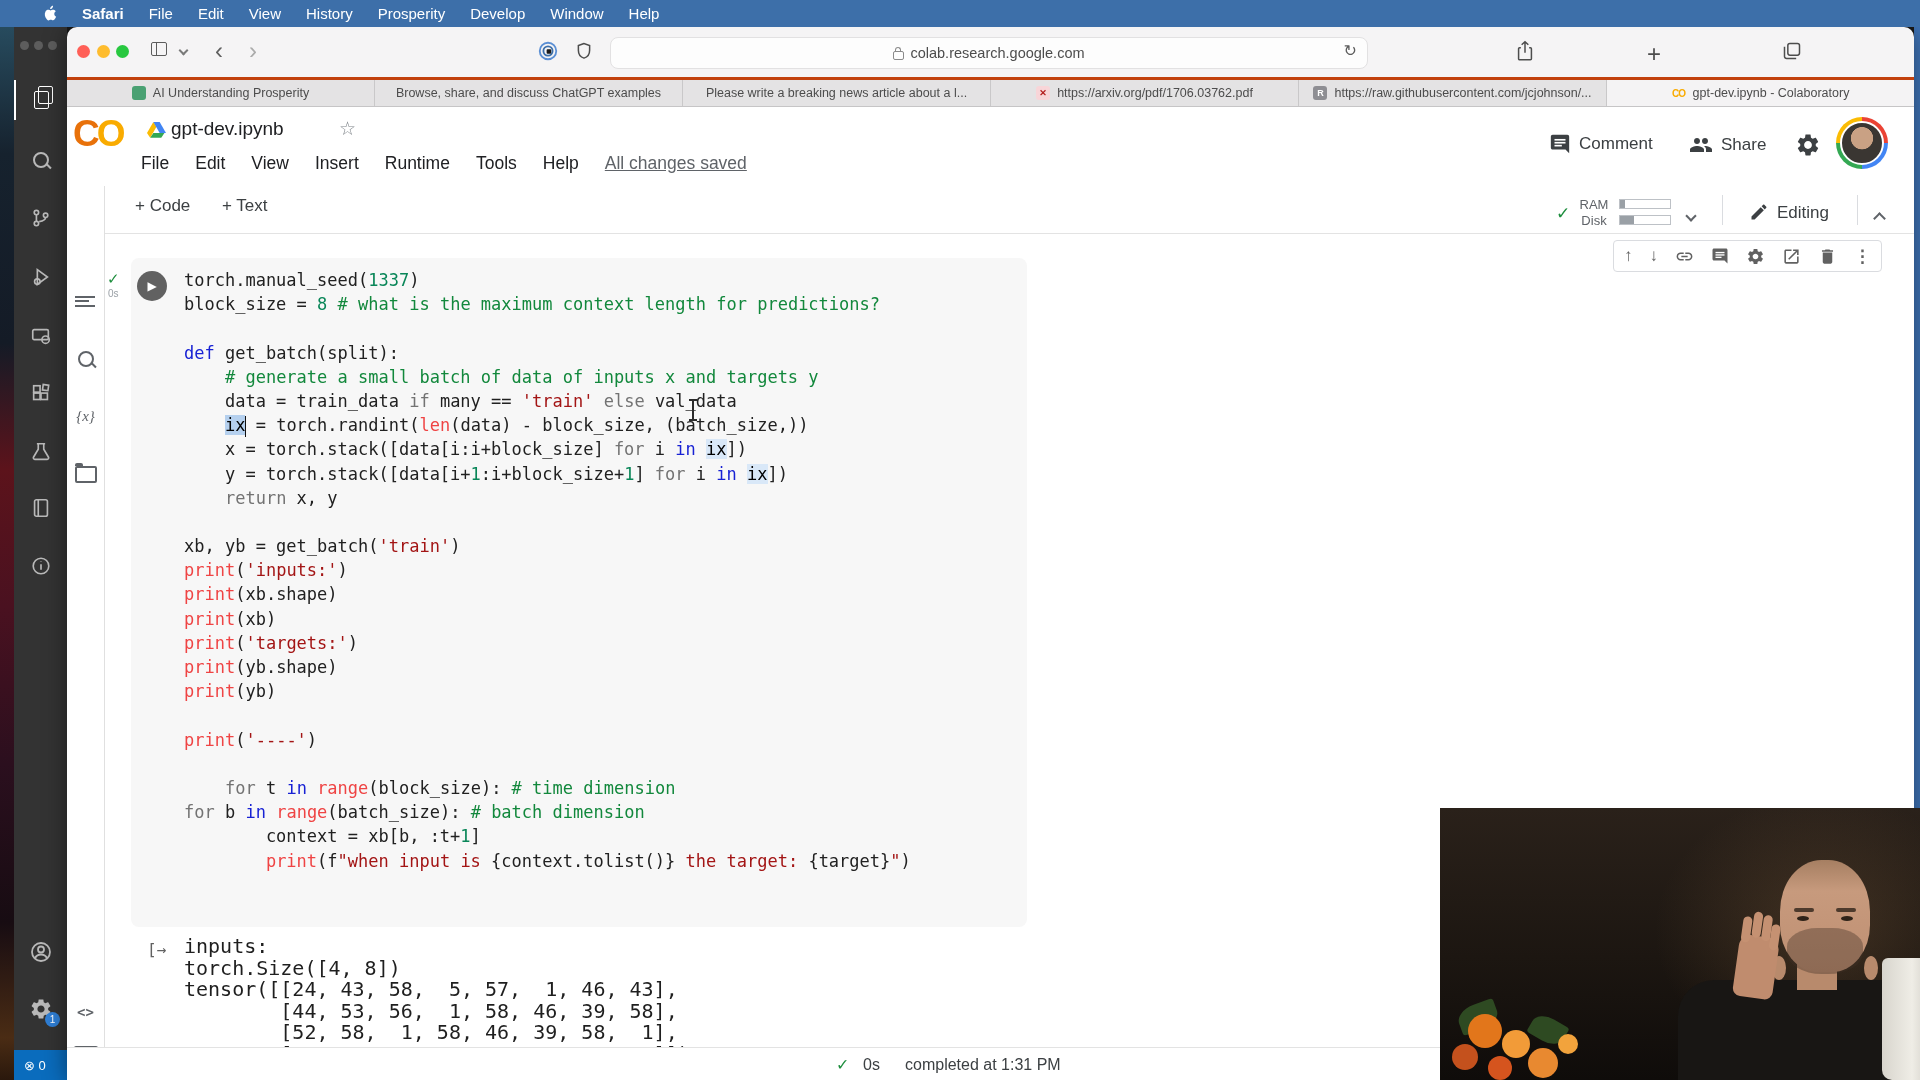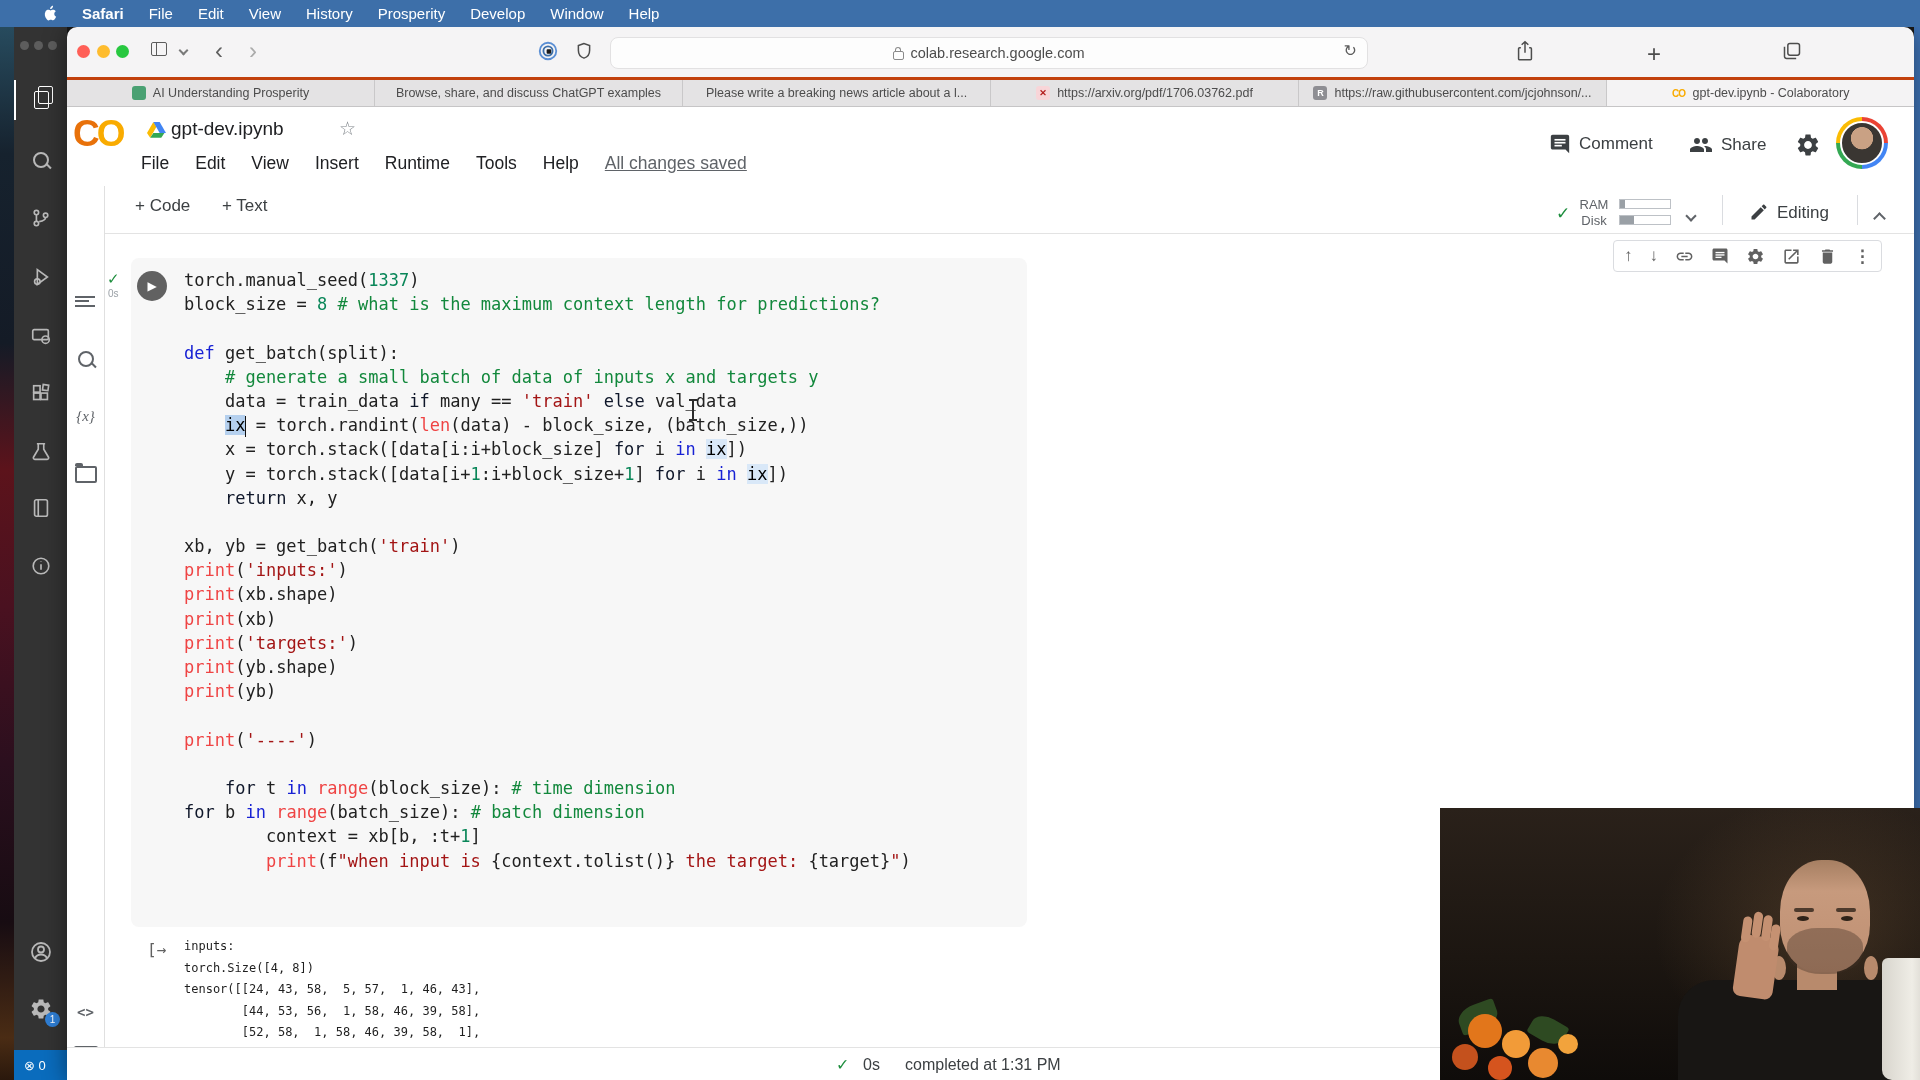--- a/index.html
+++ b/index.html
@@ -67,36 +67,36 @@
   .cmdbox::after{content:"";position:absolute;left:2px;top:7px;width:8px;height:2px;background:#5f6368;}
   
   .editor{position:absolute;left:64px;top:151px;width:896px;height:669px;background:#f7f7f7;border-radius:8px;}
   .runbtn{position:absolute;left:70px;top:164px;width:30px;height:30px;border-radius:50%;background:#616161;color:#fff;display:flex;align-items:center;justify-content:center;font-size:12px;}
   .exec-check{position:absolute;left:40px;top:163px;color:#1e8e3e;font-size:15px;}
   .exec-time{position:absolute;left:41px;top:181px;color:#9aa0a6;font-size:10px;}
   #code-lines{position:absolute;left:117px;top:161px;width:840px;font-family:"DejaVu Sans Mono",monospace;font-size:17px;line-height:24.2px;}
   .code-line{white-space:pre;height:24.2px;}
   .tok-v{color:#212121;}
   .tok-k{color:#1822d4;}
-  .tok-kc{color:#0f172a;}
+  .tok-kc{color:#737373;}
   .tok-s{color:#a31515;}
   .tok-c{color:#12883c;}
   .tok-n{color:#098658;}
   .tok-f{color:#ef4444;}
   .tok-sel{background:#b5d0ee;position:relative;}
   .tok-sel::after{content:"";position:absolute;right:-1px;top:1px;width:1.8px;height:21px;background:#111;}
   .tok-occ{background:#d9e8f8;}
   .ibeam{position:absolute;left:625px;top:294px;width:2px;height:18px;background:#2b2b2b;}
   .ibeam::before,.ibeam::after{content:"";position:absolute;left:-3px;width:8px;height:2px;background:#2b2b2b;}
   .ibeam::before{top:-2px;} .ibeam::after{bottom:-2px;}
   .cell-toolbar{position:absolute;left:1546px;top:133px;height:32px;background:#fff;border:1px solid #dadce0;border-radius:4px;display:flex;align-items:center;padding:0 10px;gap:17px;color:#616161;box-sizing:border-box;}
   .ctb{font-size:17px;color:#616161;display:flex;align-items:center;}
   
   .out-icon{position:absolute;left:80px;top:833px;color:#616161;font-family:"DejaVu Sans Mono",monospace;font-size:16px;}
-  #output-lines{position:absolute;left:117px;top:829px;font-family:"DejaVu Sans Mono",monospace;font-size:12px;line-height:21.5px;color:#1f1f1f;}
+  #output-lines{position:absolute;left:117px;top:829px;font-family:"DejaVu Sans Mono",monospace;font-size:20px;line-height:21.5px;color:#1f1f1f;}
   #output-lines div{white-space:pre;}
   
   .bottombar{position:absolute;left:0;top:940px;width:1847px;height:33px;background:#fff;border-top:1px solid #e3e3e3;display:flex;align-items:center;font-size:16px;color:#5f6368;z-index:5;}
   .bottombar .bcheck{position:absolute;left:769px;color:#1e8e3e;font-size:16px;}
   .bottombar .bdur{position:absolute;left:796px;color:#3c4043;}
   .bottombar .bdone{position:absolute;left:838px;color:#3c4043;}
   
   .cam{left:1440px;top:808px;width:480px;height:272px;background:linear-gradient(180deg,#2a211a 0%,#1c1611 55%,#0f0c0a 100%);z-index:30;overflow:hidden;}
   .cam-glow{position:absolute;left:200px;top:0;width:280px;height:272px;background:radial-gradient(ellipse at 65% 45%,rgba(150,110,70,.28) 0%,rgba(0,0,0,0) 65%);}
   .head{position:absolute;left:340px;top:52px;width:90px;height:112px;border-radius:46% 46% 42% 42%;background:linear-gradient(180deg,#b08a6c 0%,#c79a7d 30%,#c austin79a7d 100%);background:linear-gradient(180deg,#a67f62 0%,#c79a7d 28%,#bf8f72 100%);}

